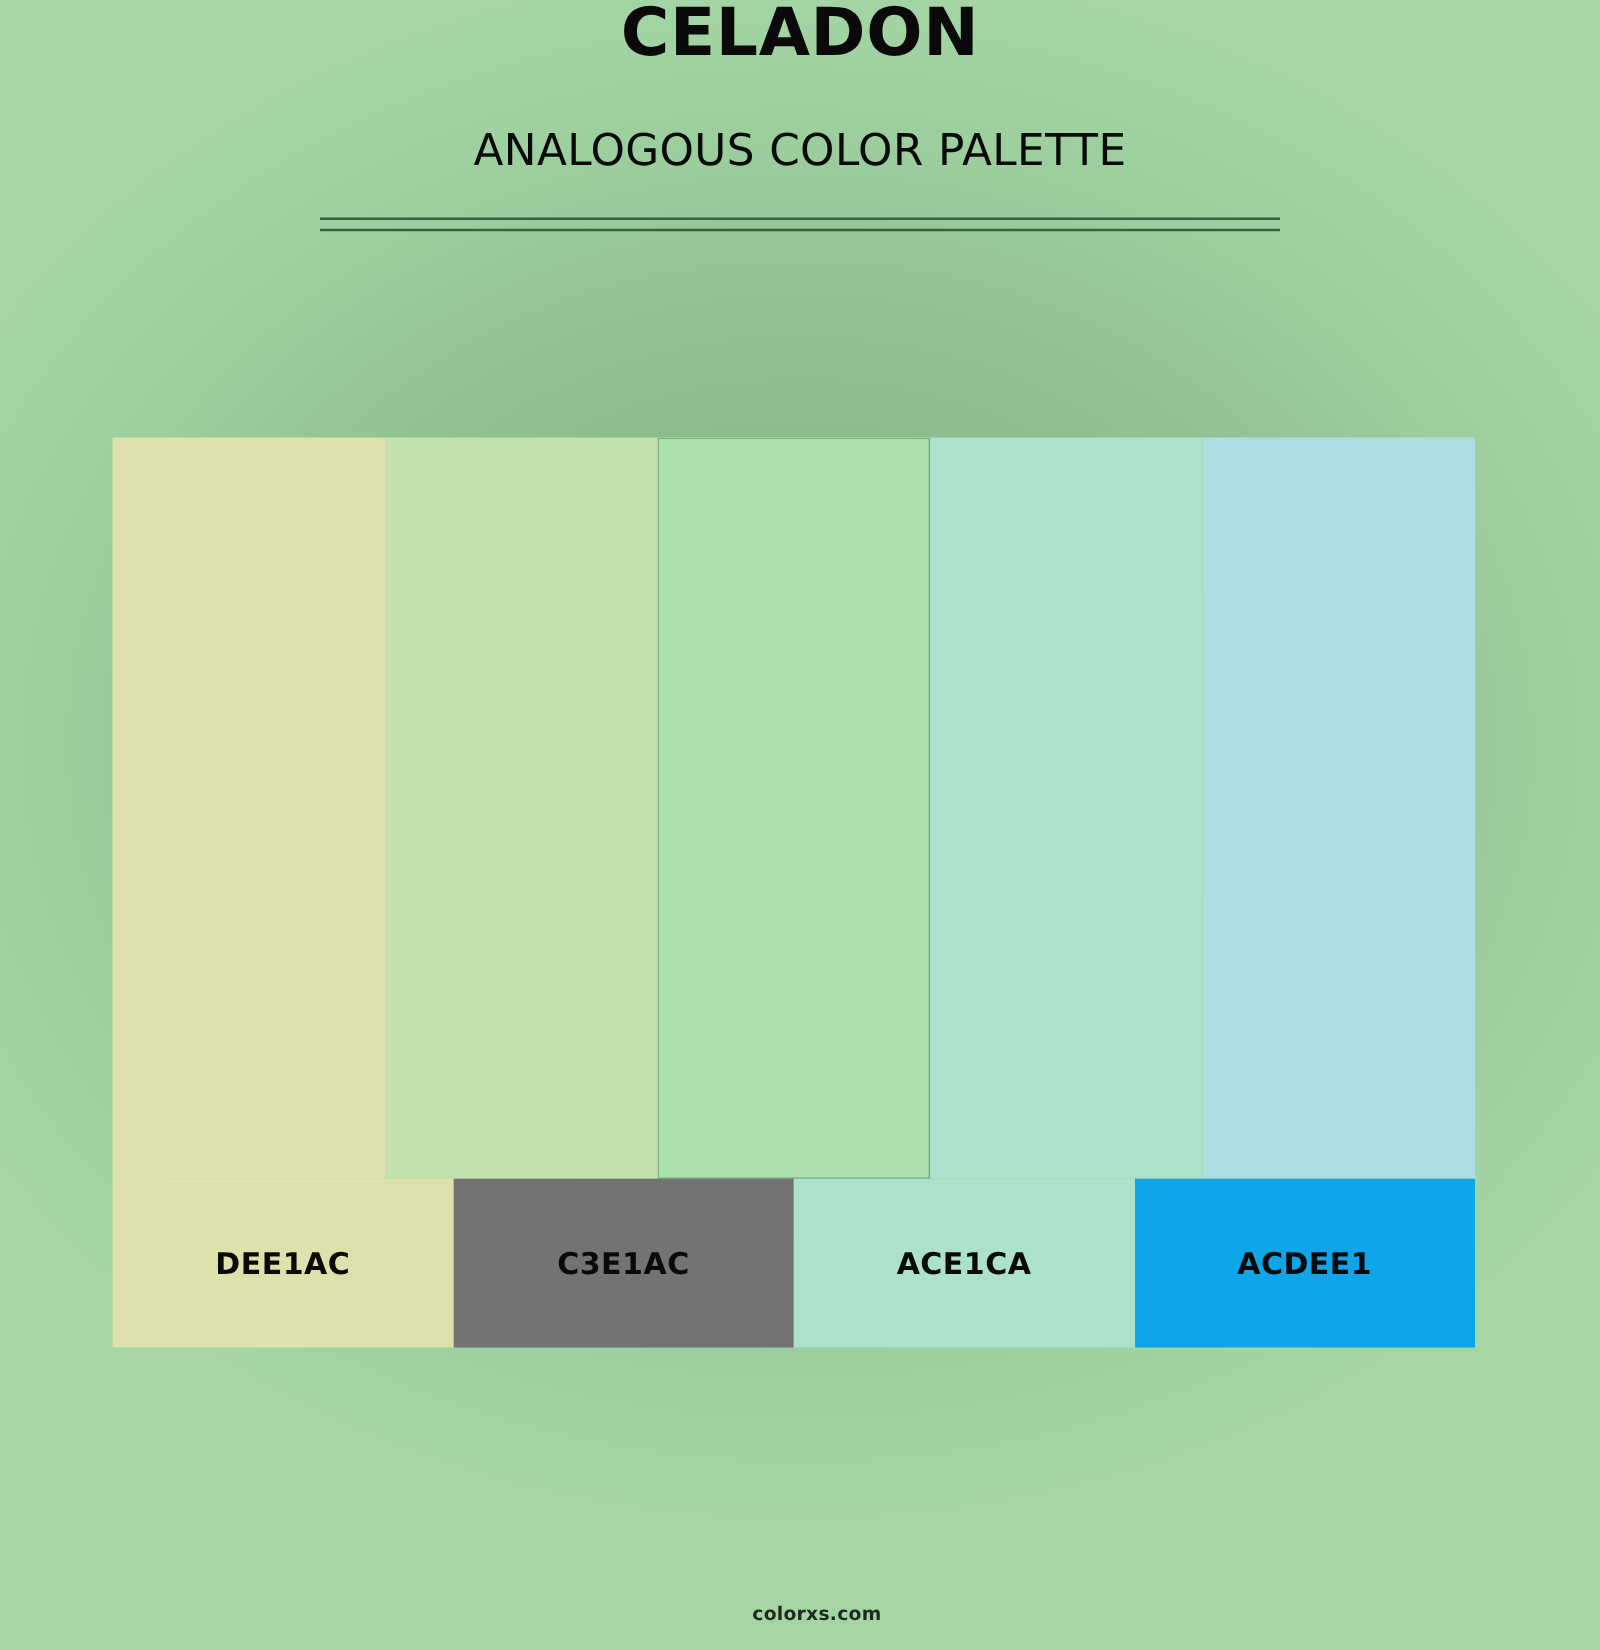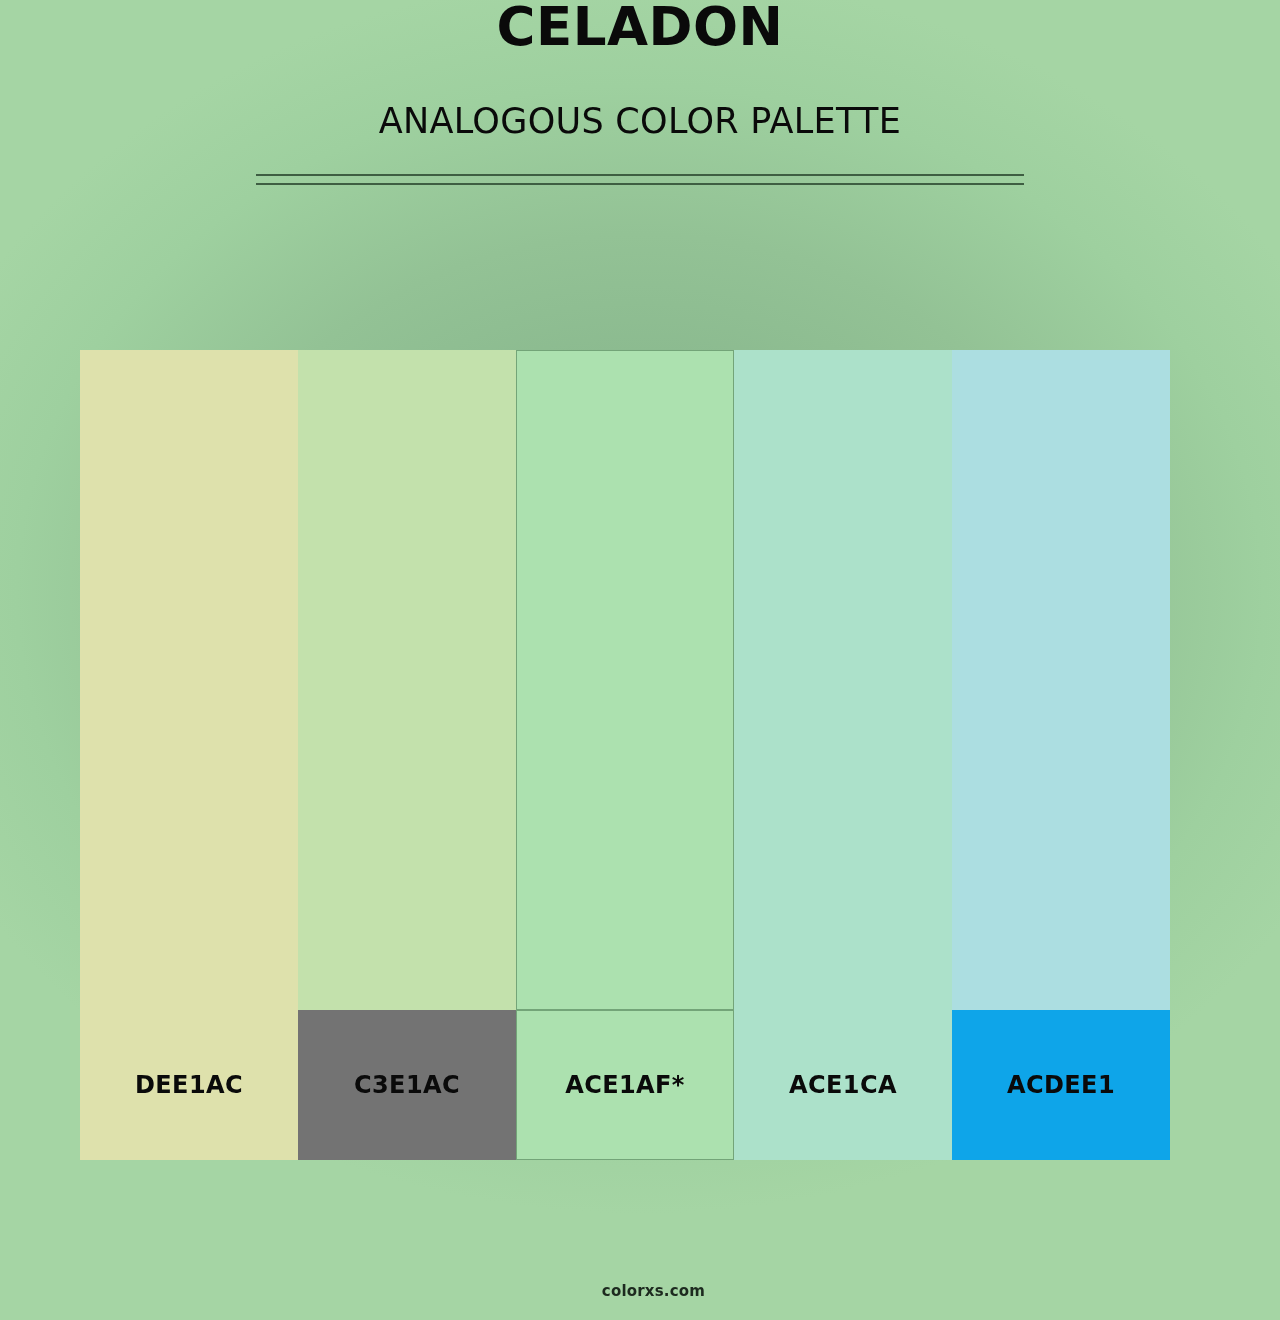--- a/index.html
+++ b/index.html
@@ -61,24 +61,24 @@
     width: 768px;
     margin: 33px auto 0 auto;
     height: 7px;
     border-top: 2px solid #3e5e42;
     border-bottom: 2px solid #3e5e42;
   }
 
   
   .palette {
     position: absolute;
-    left: 80px;
+    left: 90px;
     top: 350px;
     width: 1090px;
-    height: 810px;
+    height: 728px;
     display: flex;
     flex-direction: column;
   }
   .swatch-row {
     display: flex;
     flex: 1 1 auto;
     height: 660px;
   }
   .label-row {
     display: flex;
@@ -147,23 +147,20 @@
       <div class="swatch" style="background-color: rgb(172, 222, 225);"></div>
     </div>
 
     <div class="label-row">
       <div class="label-cell" style="background-color: rgb(222, 225, 172);">
         <span class="label-text">DEE1AC</span>
       </div>
       <div class="label-cell" style="background-color: #737373;">
         <span class="label-text">C3E1AC</span>
       </div>
-      <div class="label-cell base" style="background-color: rgb(172, 225, 175);">
-        <span class="label-text">ACE1AF*</span>
-      </div>
       <div class="label-cell" style="background-color: rgb(172, 225, 202); align-items: center;">
         <span class="label-text">ACE1CA</span>
       </div>
       <div class="label-cell" style="background-color: #0ea5e9;">
         <span class="label-text">ACDEE1</span>
       </div>
     </div>
 
   </div>
 

